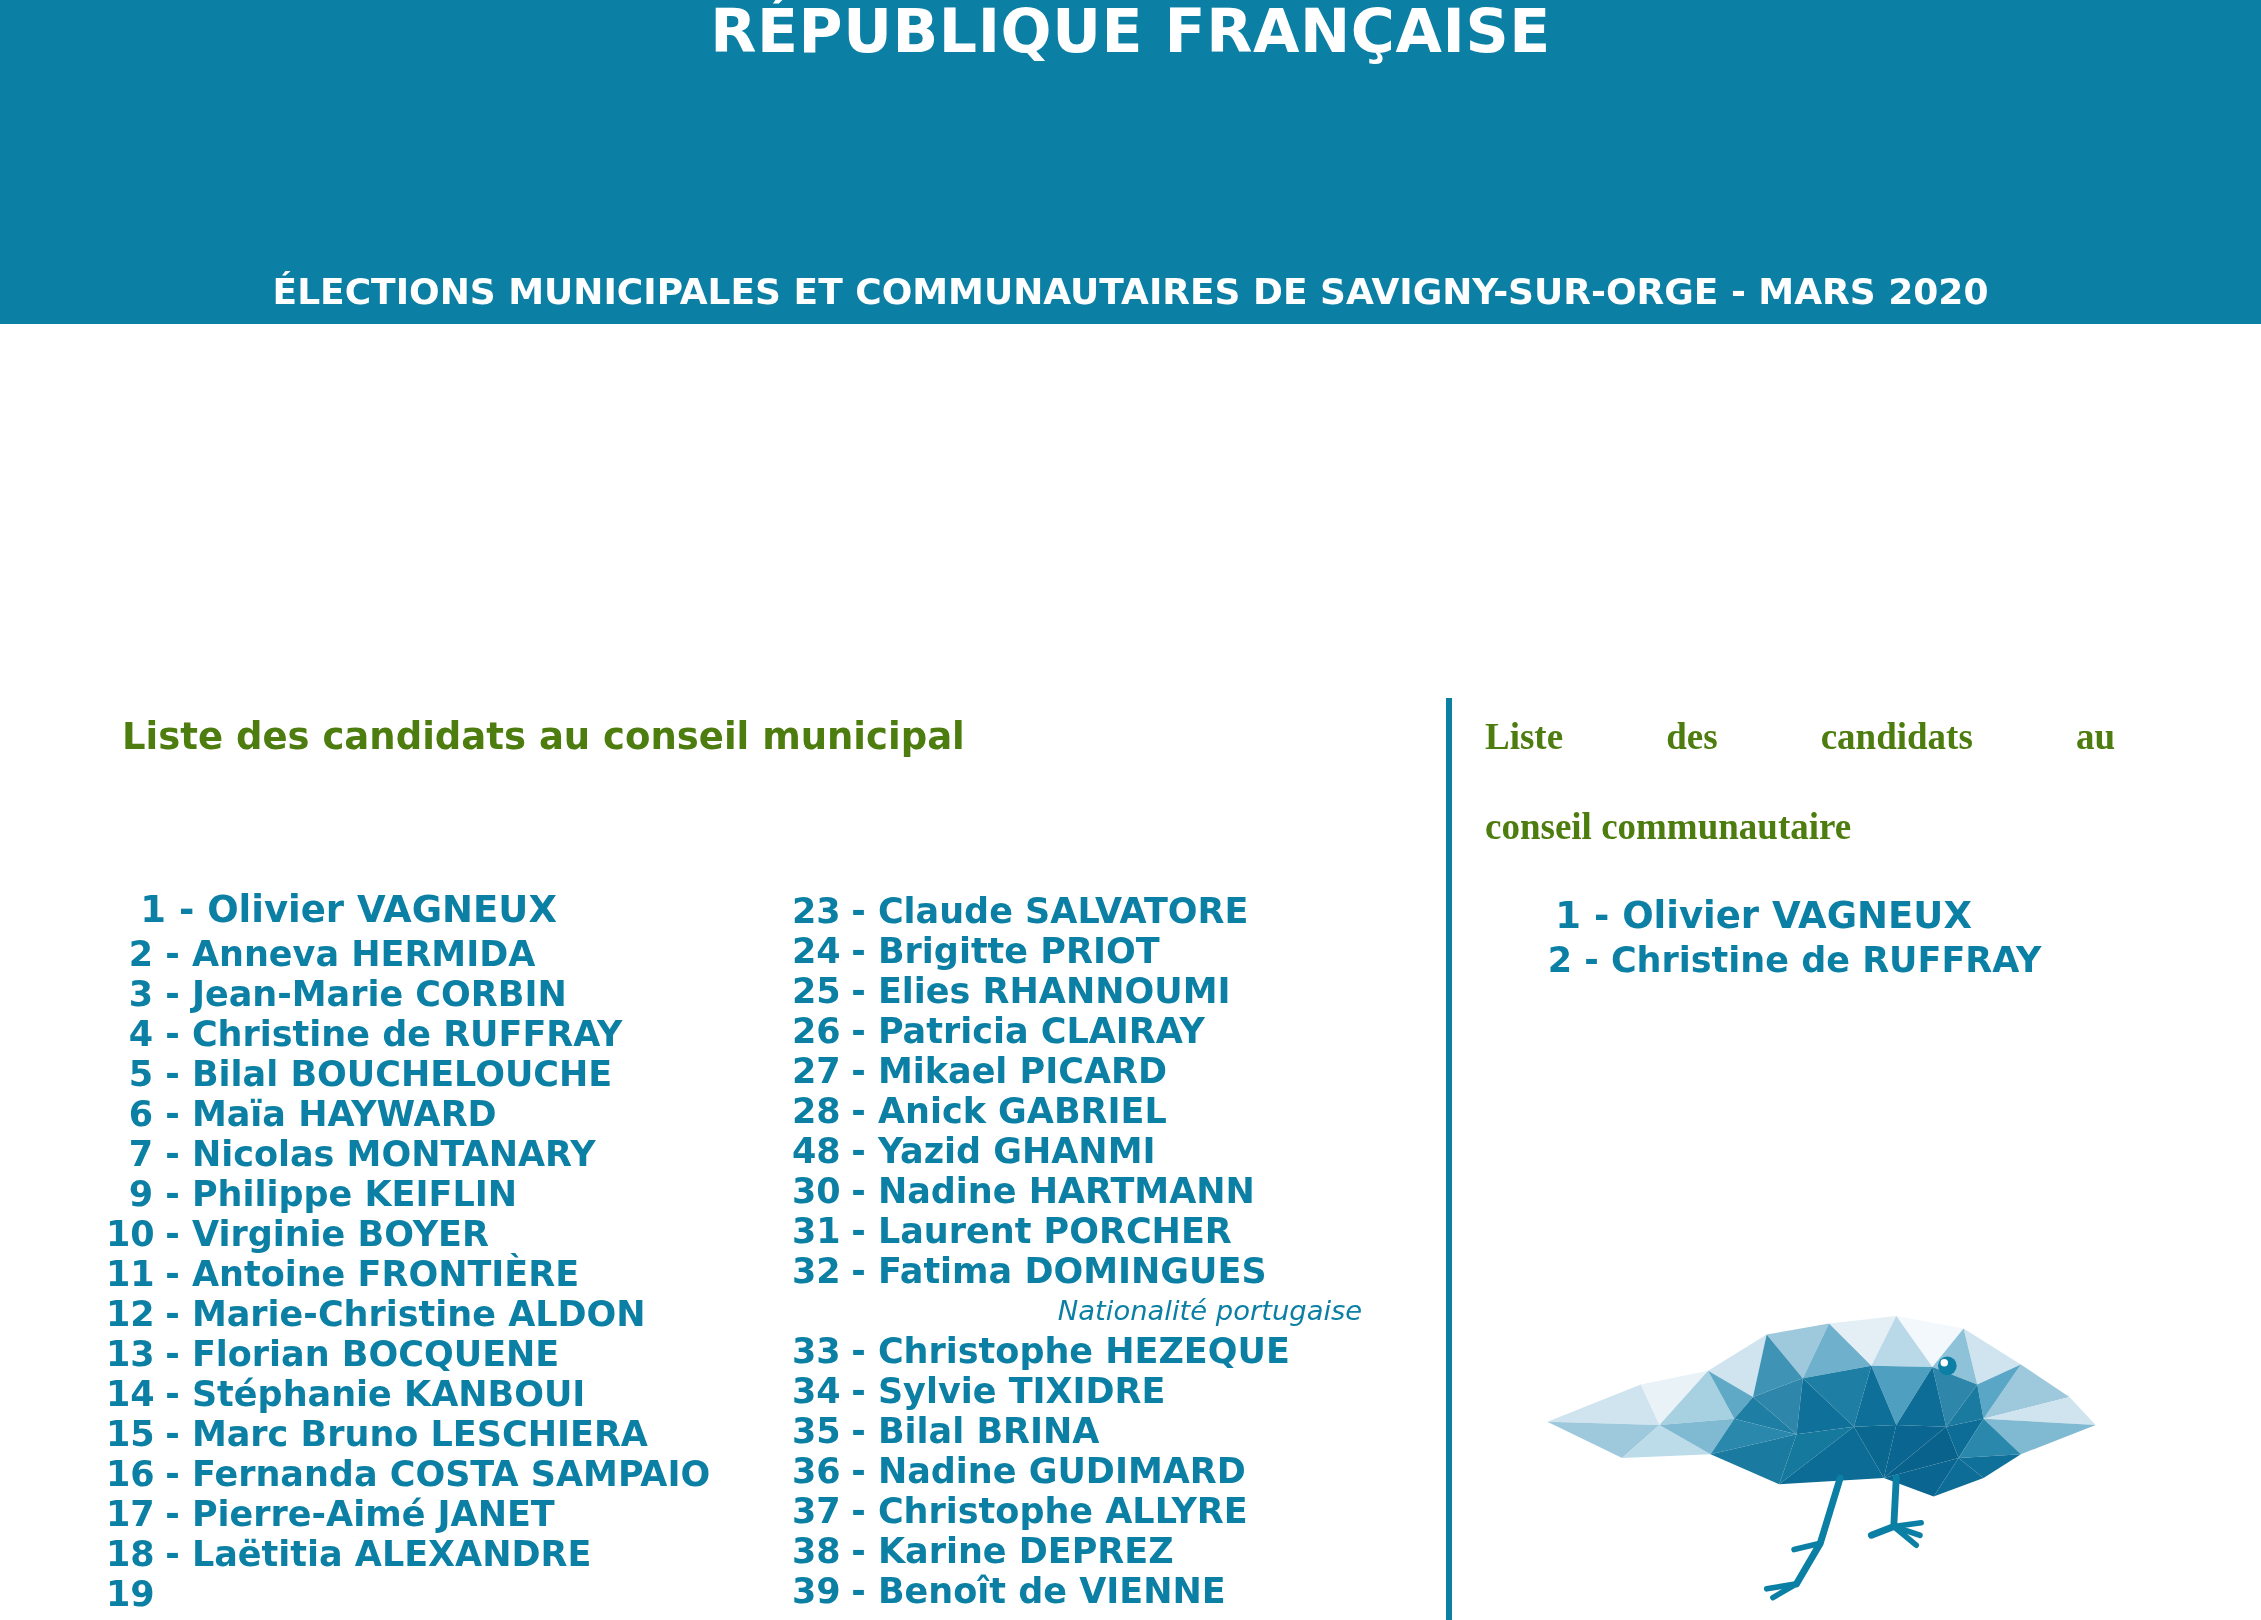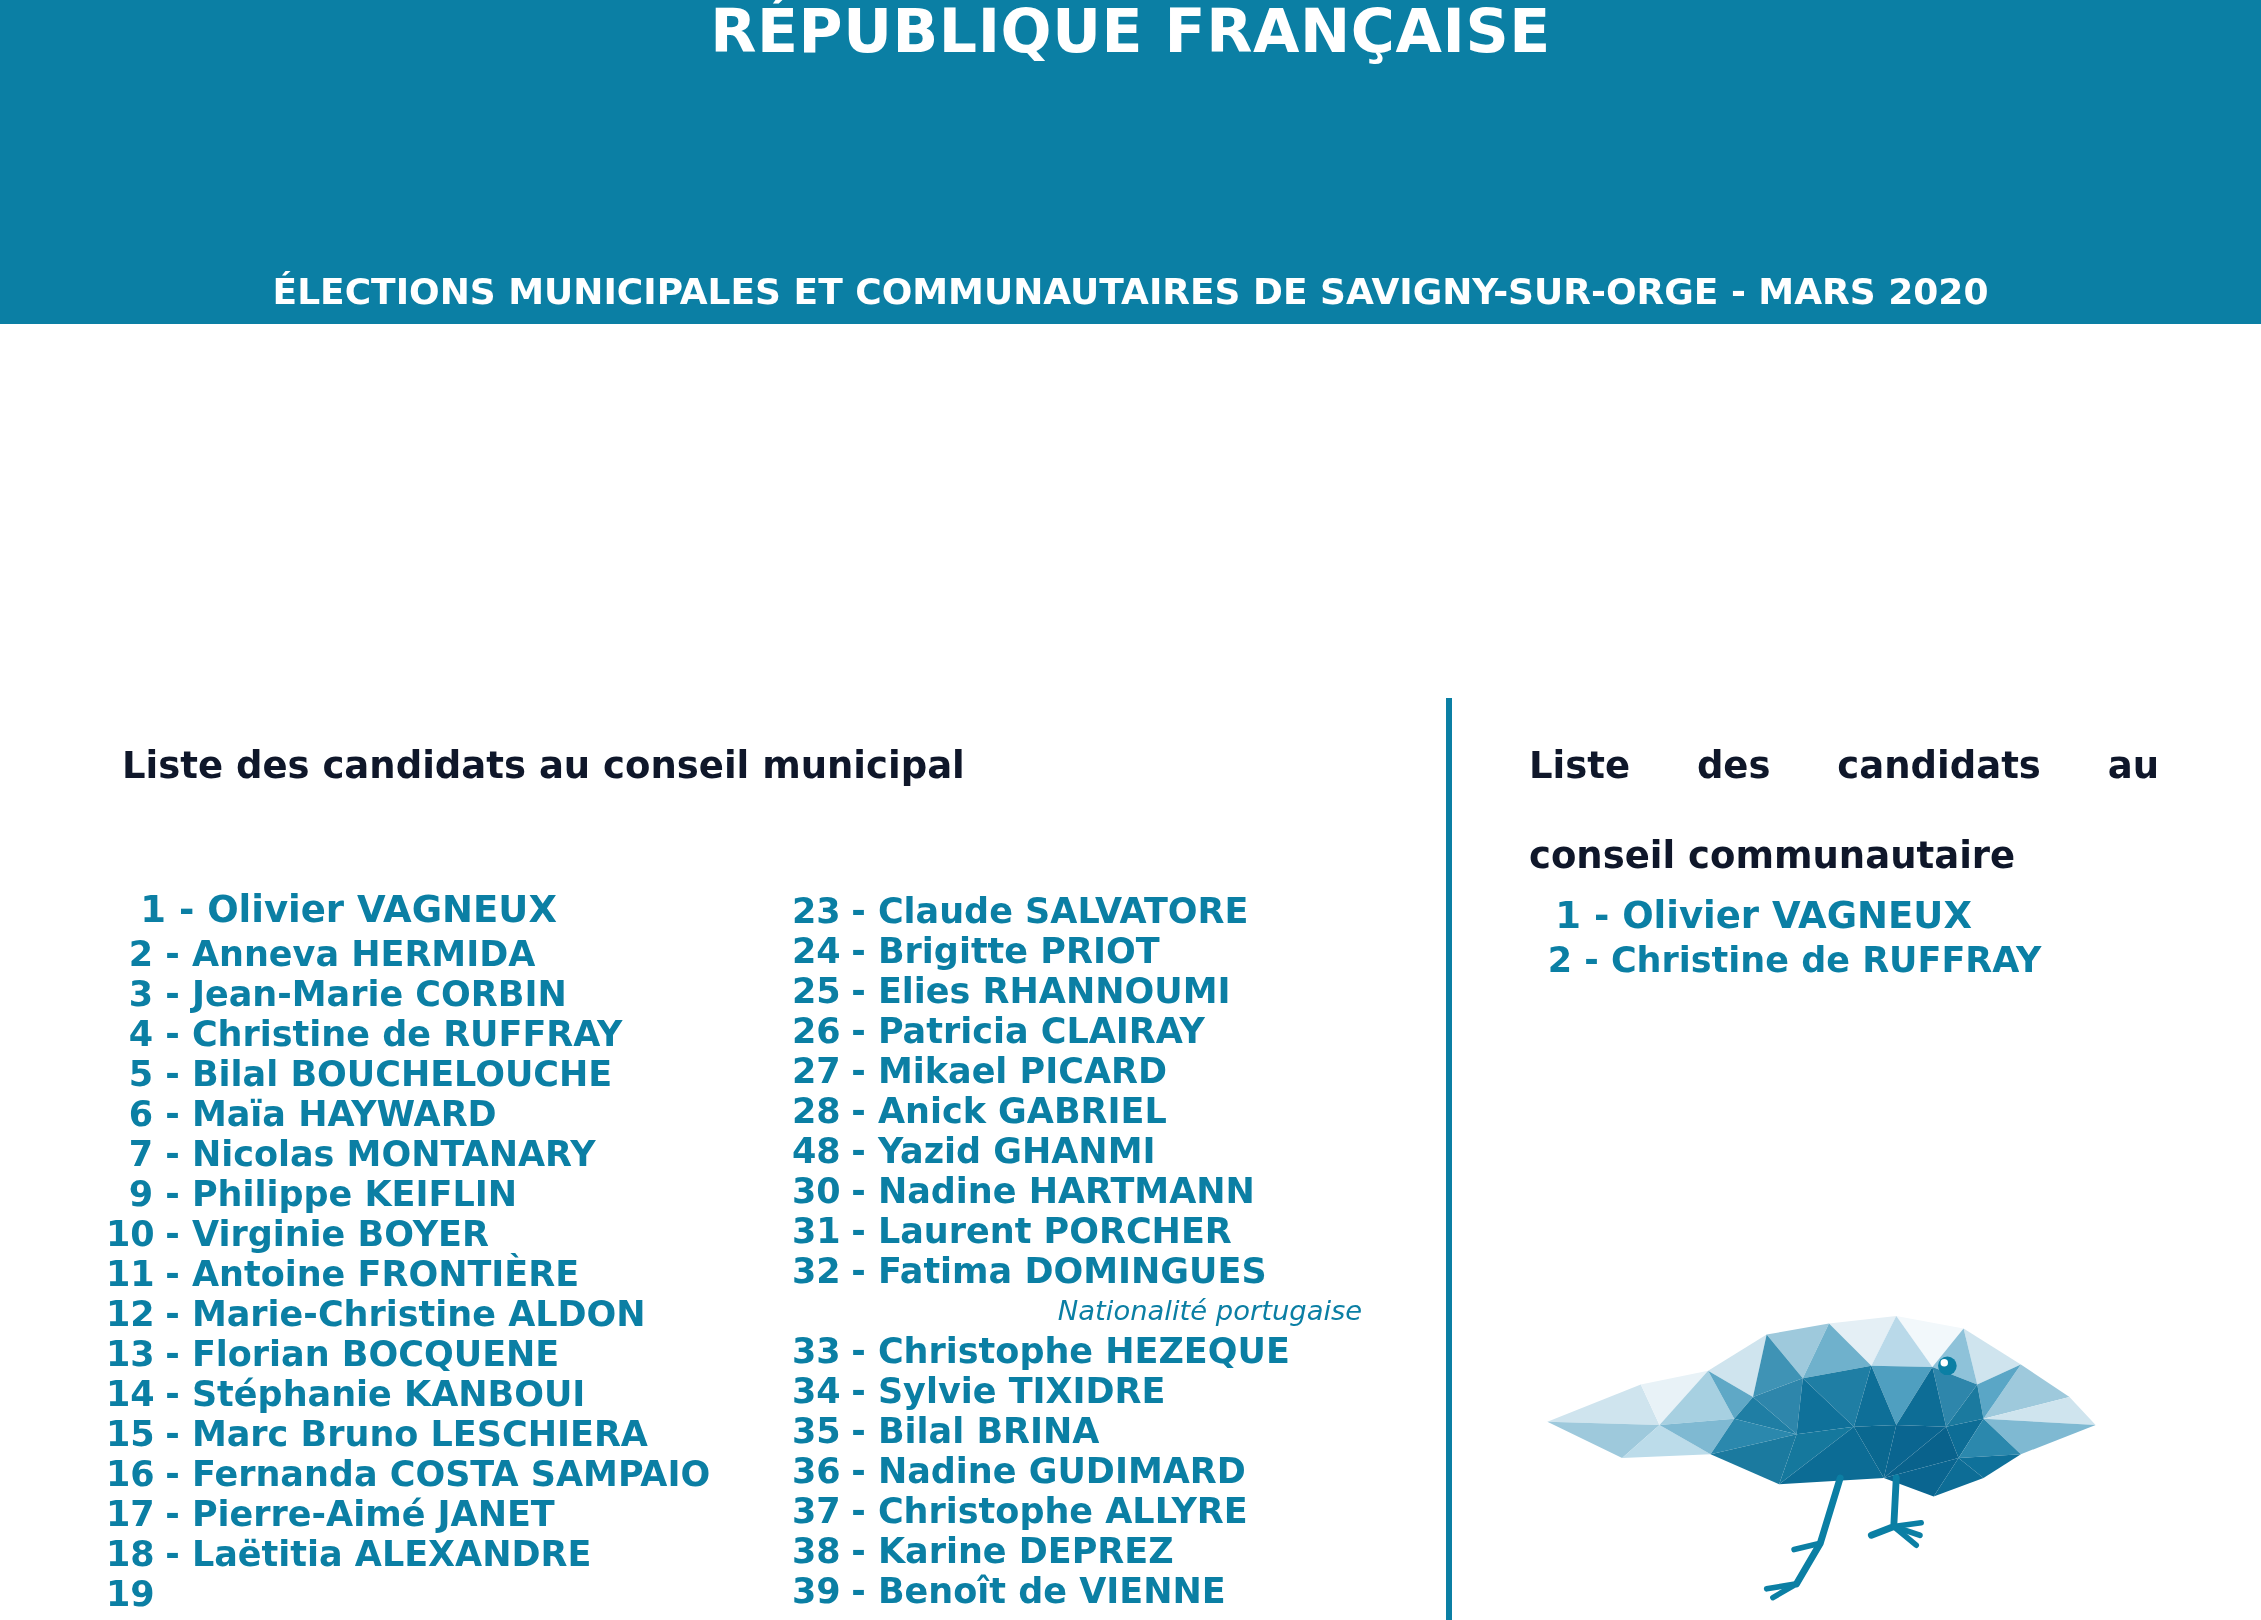--- a/index.html
+++ b/index.html
@@ -58,38 +58,38 @@
     position: absolute;
     left: 1446px;
     top: 374px;
     width: 5.6px;
     height: 1116px;
     background: #0b7fa4;
   }
 
   
   .sec-title {
-    color: #0f172a;
+    color: #4d7c0f;
     font-weight: bold;
     font-size: 37px;
     line-height: 1.22;
-    margin-top: 29px;
   }
   #municipal-title {
     position: absolute;
     left: 122px;
     top: 390px;
     width: 1247px;
   }
   #communautaire-title {
     position: absolute;
-    left: 1529px;
+    left: 1485px;
     top: 390px;
     width: 630px;
     text-align: justify;
+    font-family: Liberation Serif, serif;
   }
   #communautaire-title .jline {
     display: block;
   }
   #communautaire-title .jline.stretch {
     text-align: justify;
   }
   #communautaire-title .jline.stretch::after {
     content: "";
     display: inline-block;

